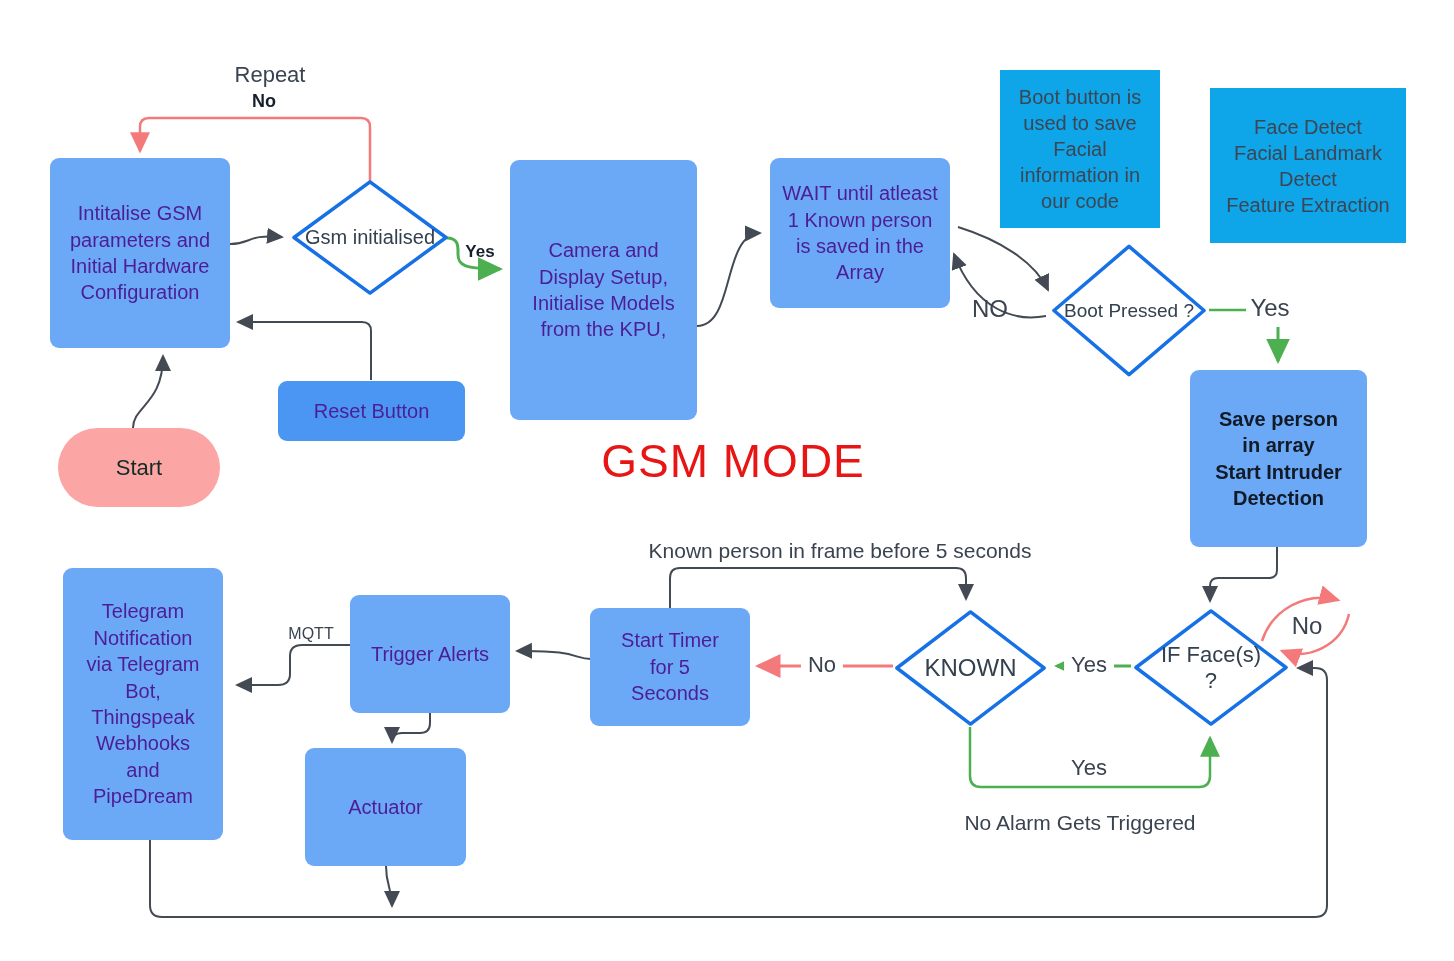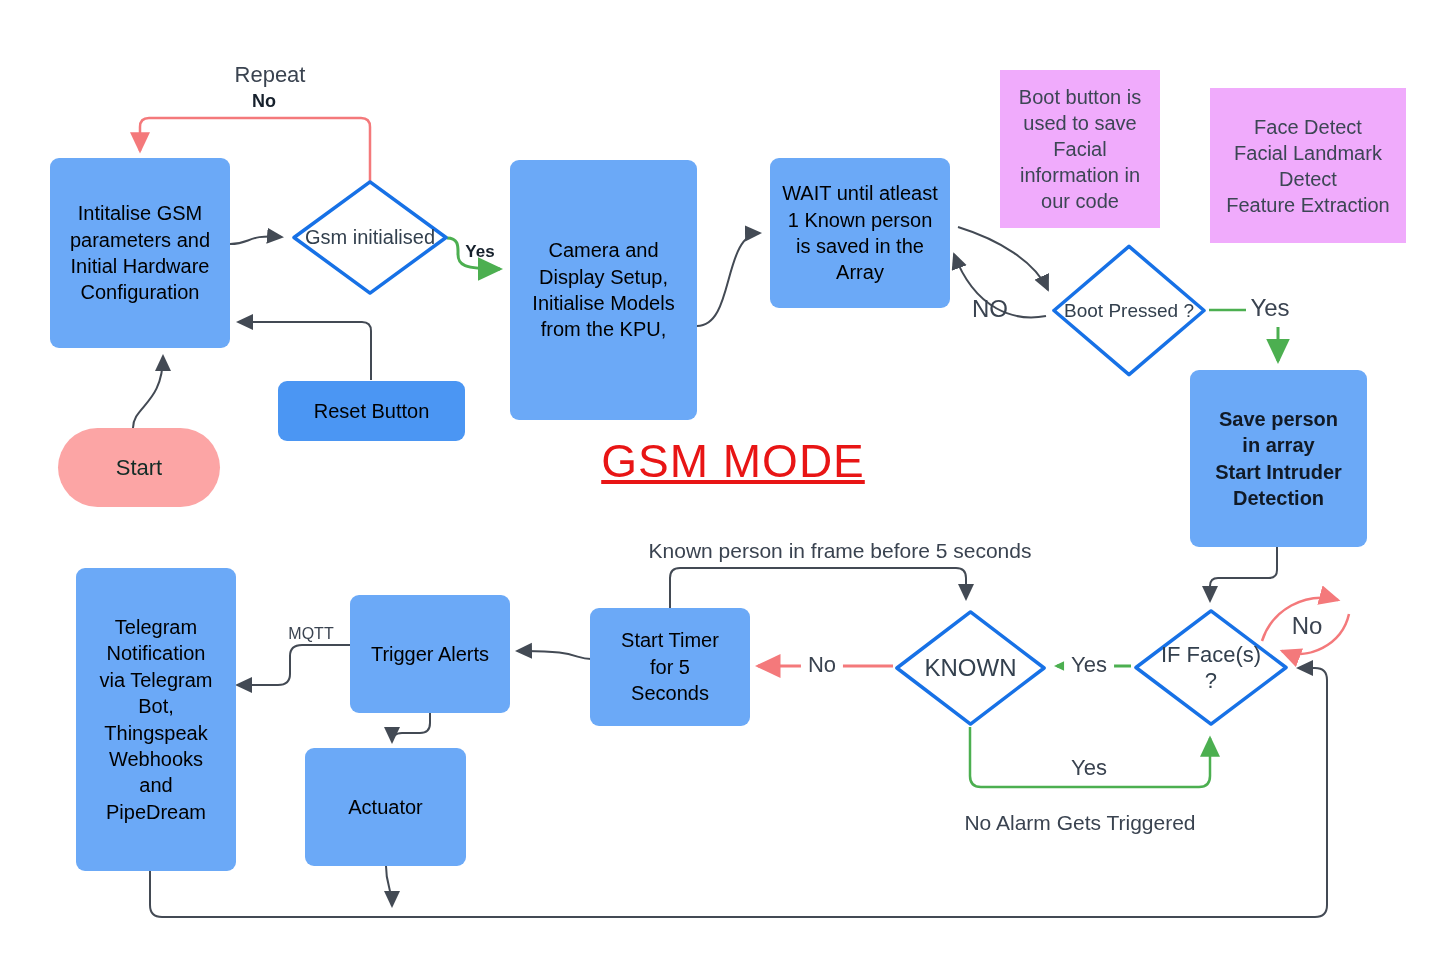--- a/index.html
+++ b/index.html
@@ -2,26 +2,26 @@
 <html><head>
 <meta charset="utf-8">
 <style>
   html,body{margin:0;padding:0;background:#ffffff;}
   body{width:1454px;height:961px;position:relative;overflow:hidden;
        font-family:"Liberation Sans", sans-serif;color:#2e3a48;}
   .stage{position:absolute;inset:0;width:1454px;height:961px;}
   svg.wires{position:absolute;left:0;top:0;width:1454px;height:961px;pointer-events:none;}
   .node{position:absolute;display:flex;align-items:center;justify-content:center;
         text-align:center;white-space:pre-line;border-radius:9px;
-        background:#6ba9f7;color:#000000;font-size:20px;line-height:1.32;}
+        background:#6ba9f7;color:#4c1d95;font-size:20px;line-height:1.32;}
   .node.reset{background:#4b96f3;}
   .node.bold{font-weight:bold;color:#111a26;}
   .node.start{background:#fca5a5;border-radius:42px;color:#122b26;font-size:22px;}
   .note{position:absolute;display:flex;align-items:center;justify-content:center;
-        text-align:center;white-space:pre-line;background:#f0abfc;color:#3c4654;
+        text-align:center;white-space:pre-line;background:#0ea5e9;color:#3c4654;
         font-size:20px;line-height:1.3;}
   .diamond{position:absolute;display:flex;align-items:center;justify-content:center;
         text-align:center;white-space:pre-line;color:#33404e;font-size:20px;line-height:1.15;}
   .diamond svg{position:absolute;inset:0;width:100%;height:100%;overflow:visible;}
   .diamond span{position:relative;z-index:2;}
   .lbl{position:absolute;transform:translate(-50%,-50%);white-space:nowrap;
        color:#3a4350;font-size:22px;}
   .lbl.bold{font-weight:bold;color:#16202c;}
   .lbl.onwire{background:#ffffff;padding:0 7px;}
   .title{position:absolute;transform:translate(-50%,-50%);color:#e81515;
@@ -100,21 +100,21 @@
   <div class="node reset" style="left:278px;top:381px;width:187px;height:60px;"><span>Reset Button</span></div>
 
   <div class="node start" style="left:58px;top:428px;width:162px;height:79px;"><span>Start</span></div>
 
   <div class="node" style="left:590px;top:608px;width:160px;height:118px;"><span>Start Timer
 for 5
 Seconds</span></div>
 
   <div class="node" style="left:350px;top:595px;width:160px;height:118px;"><span>Trigger Alerts</span></div>
 
-  <div class="node" style="left:76px;top:568px;width:160px;height:303px;"><span>Telegram
+  <div class="node" style="left:63px;top:568px;width:160px;height:272px;"><span>Telegram
 Notification
 via Telegram
 Bot,
 Thingspeak
 Webhooks
 and
 PipeDream</span></div>
 
   <div class="node" style="left:305px;top:748px;width:161px;height:118px;"><span>Actuator</span></div>
 
@@ -151,21 +151,21 @@
 ?</span>
   </div>
 
   <div class="diamond" style="left:893px;top:609px;width:155px;height:118px;font-size:24px;">
     <svg viewBox="0 0 100 100" preserveAspectRatio="none">
       <polygon points="50,2.5 97.5,50 50,97.5 2.5,50" fill="#ffffff" stroke="#1771e6" stroke-width="3.5" stroke-linejoin="round" vector-effect="non-scaling-stroke"></polygon>
       </svg>
     <span>KNOWN</span>
   </div>
 
-  <div class="title" style="left:733px;top:461px;text-decoration:underline;">GSM MODE</div>
+  <div class="title" style="left:733px;top:461px;">GSM MODE</div>
 
   <div class="lbl" style="left:270px;top:75px;">Repeat</div>
   <div class="lbl bold" style="left:264px;top:101px;font-size:18px;">No</div>
   <div class="lbl bold" style="left:480px;top:252px;font-size:17px;">Yes</div>
   <div class="lbl" style="left:990px;top:309px;font-size:24px;">NO</div>
   <div class="lbl" style="left:1270px;top:308px;font-size:24px;">Yes</div>
   <div class="lbl" style="left:840px;top:551px;font-size:21px;">Known person in frame before 5 seconds</div>
   <div class="lbl" style="left:1307px;top:626px;font-size:24px;">No</div>
   <div class="lbl onwire" style="left:1089px;top:665px;">Yes</div>
   <div class="lbl onwire" style="left:822px;top:665px;">No</div>

